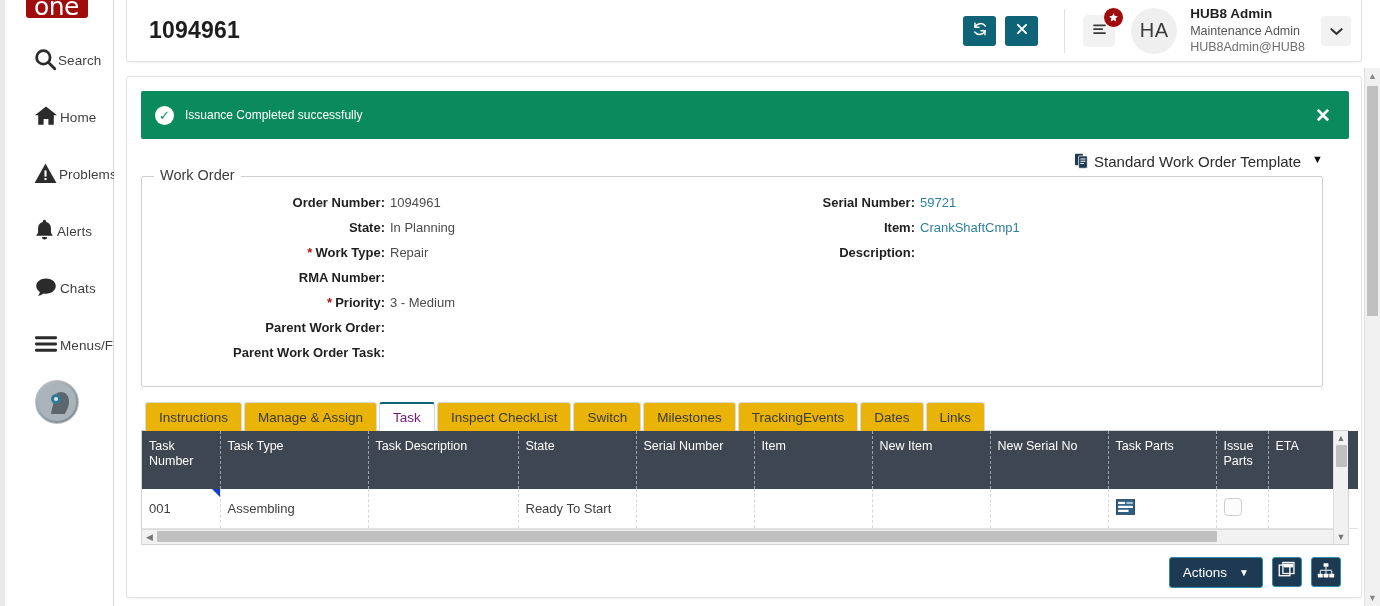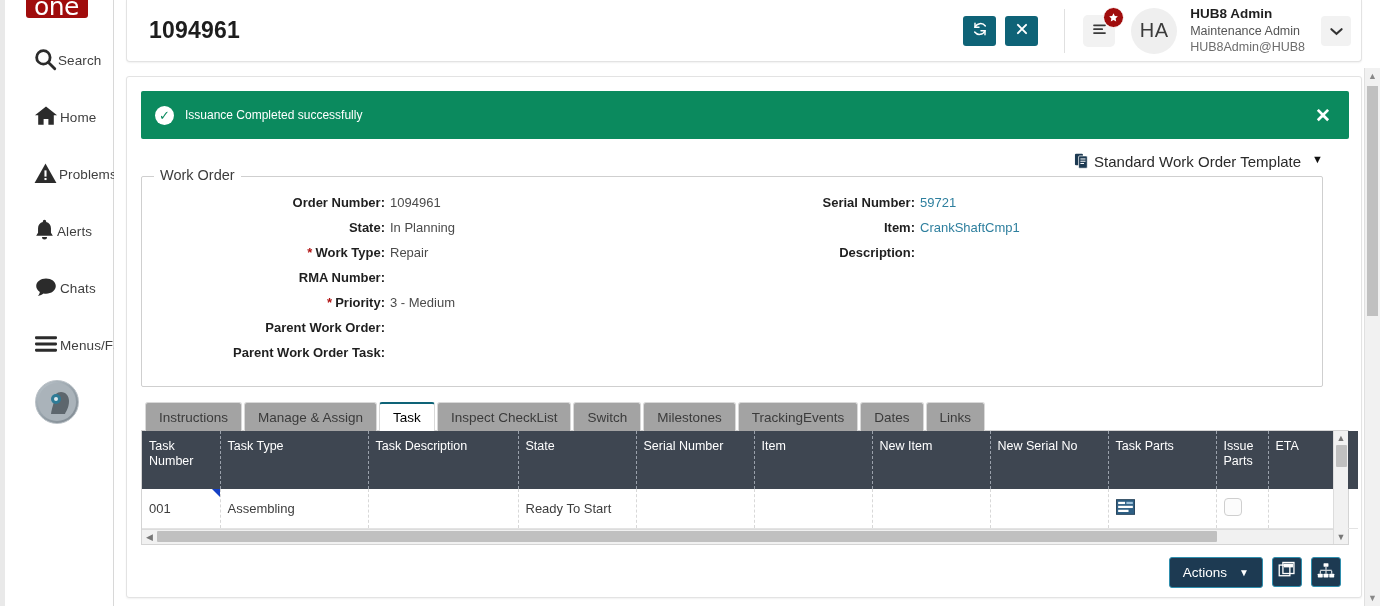--- a/index.html
+++ b/index.html
@@ -134,26 +134,26 @@
   }
   .col.right .f-label { width: 188px; }
   .req { color: #b01111; margin-right: 3px; font-weight: bold; }
   .f-value { color: #4b4b4b; }
   .f-link { color: #2e7f9e; }
 
   
   .tabs { display:flex; align-items:flex-end; margin-top: 14px; padding-left: 4px;
           border-bottom: 1px solid #d4d4d4; }
   .tab {
-    background: #a3a3a3; border: 1px solid #d9d9d9; border-bottom: none;
+    background: #eab308; border: 1px solid #d9d9d9; border-bottom: none;
     padding: 7px 13px 6px; font-size: 13.5px; color: #3b3b3b; cursor:pointer;
     border-radius: 3px 3px 0 0; margin-right: 2px; position: relative; top: 1px;
   }
   .tab.active {
-    background: #fff; color: #000000; border-color: #d9d9d9;
+    background: #fff; color: #701a75; border-color: #d9d9d9;
     border-top: 2px solid #0e6377; padding-top: 6px;
   }
 
   
   .table-wrap { position: relative; border:1px solid #d4d4d4; border-top:none; background:#fff; }
   table.grid { width: 100%; border-collapse: collapse; table-layout: fixed; }
   table.grid th {
     background: #3e4651; color:#fff; font-size: 12.5px; text-align:left;
     padding: 8px 7px 20px; vertical-align: top; font-weight: normal;
     border-right: 1px dashed #9aa1ab; line-height: 1.18;

